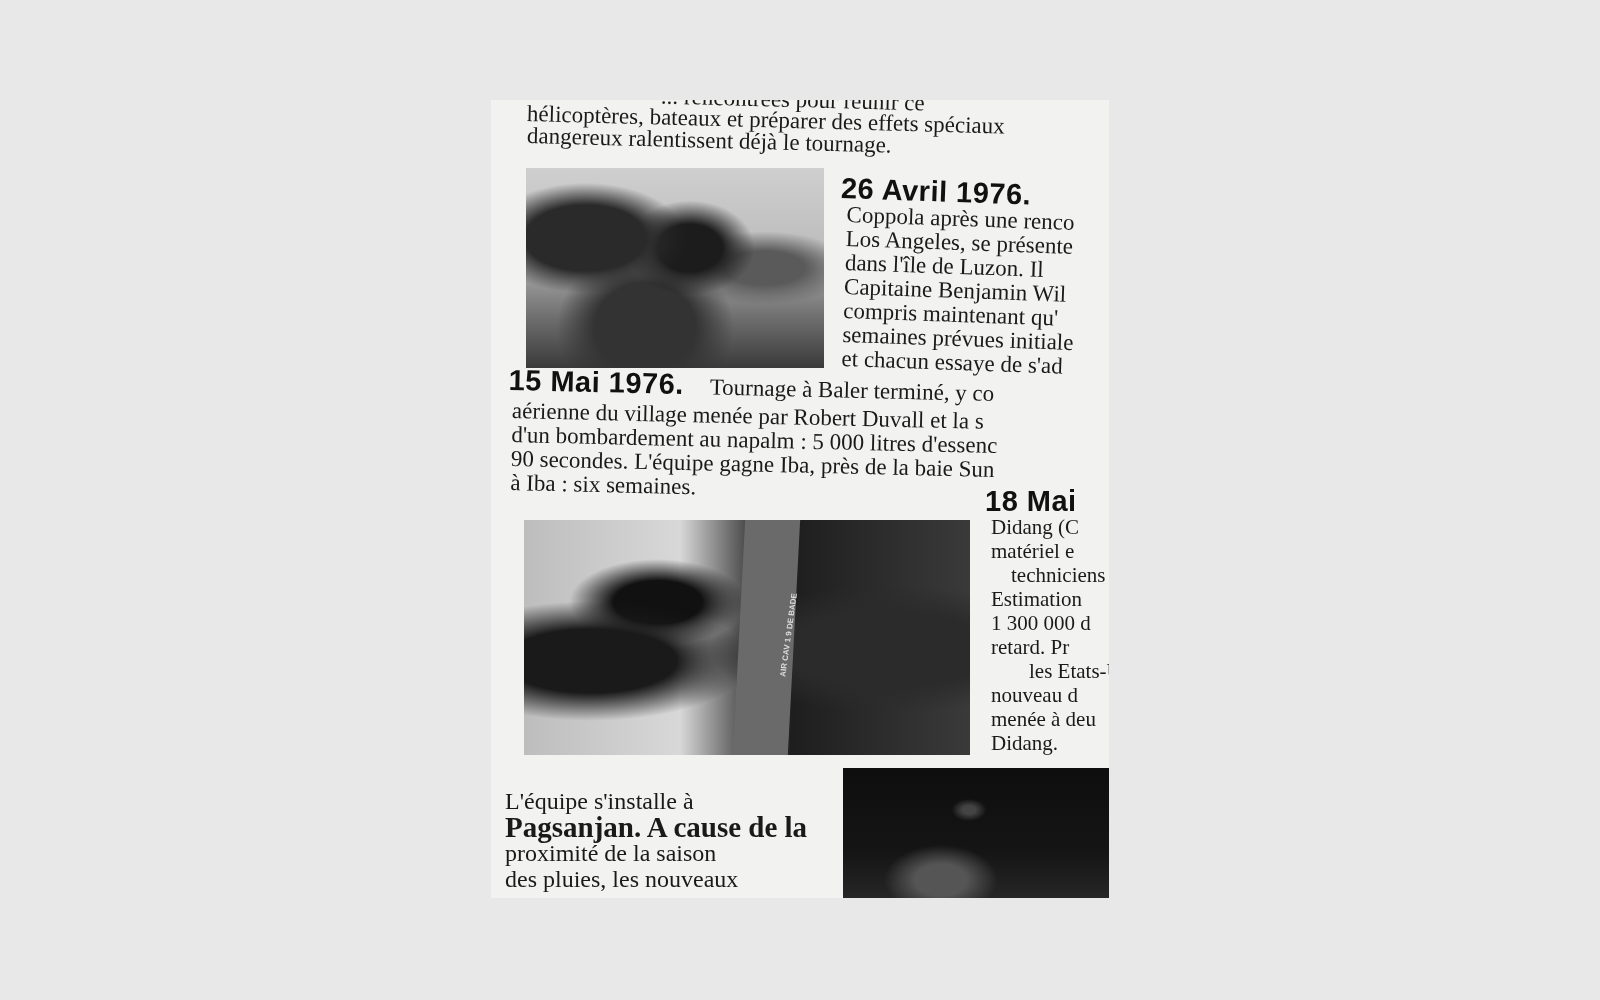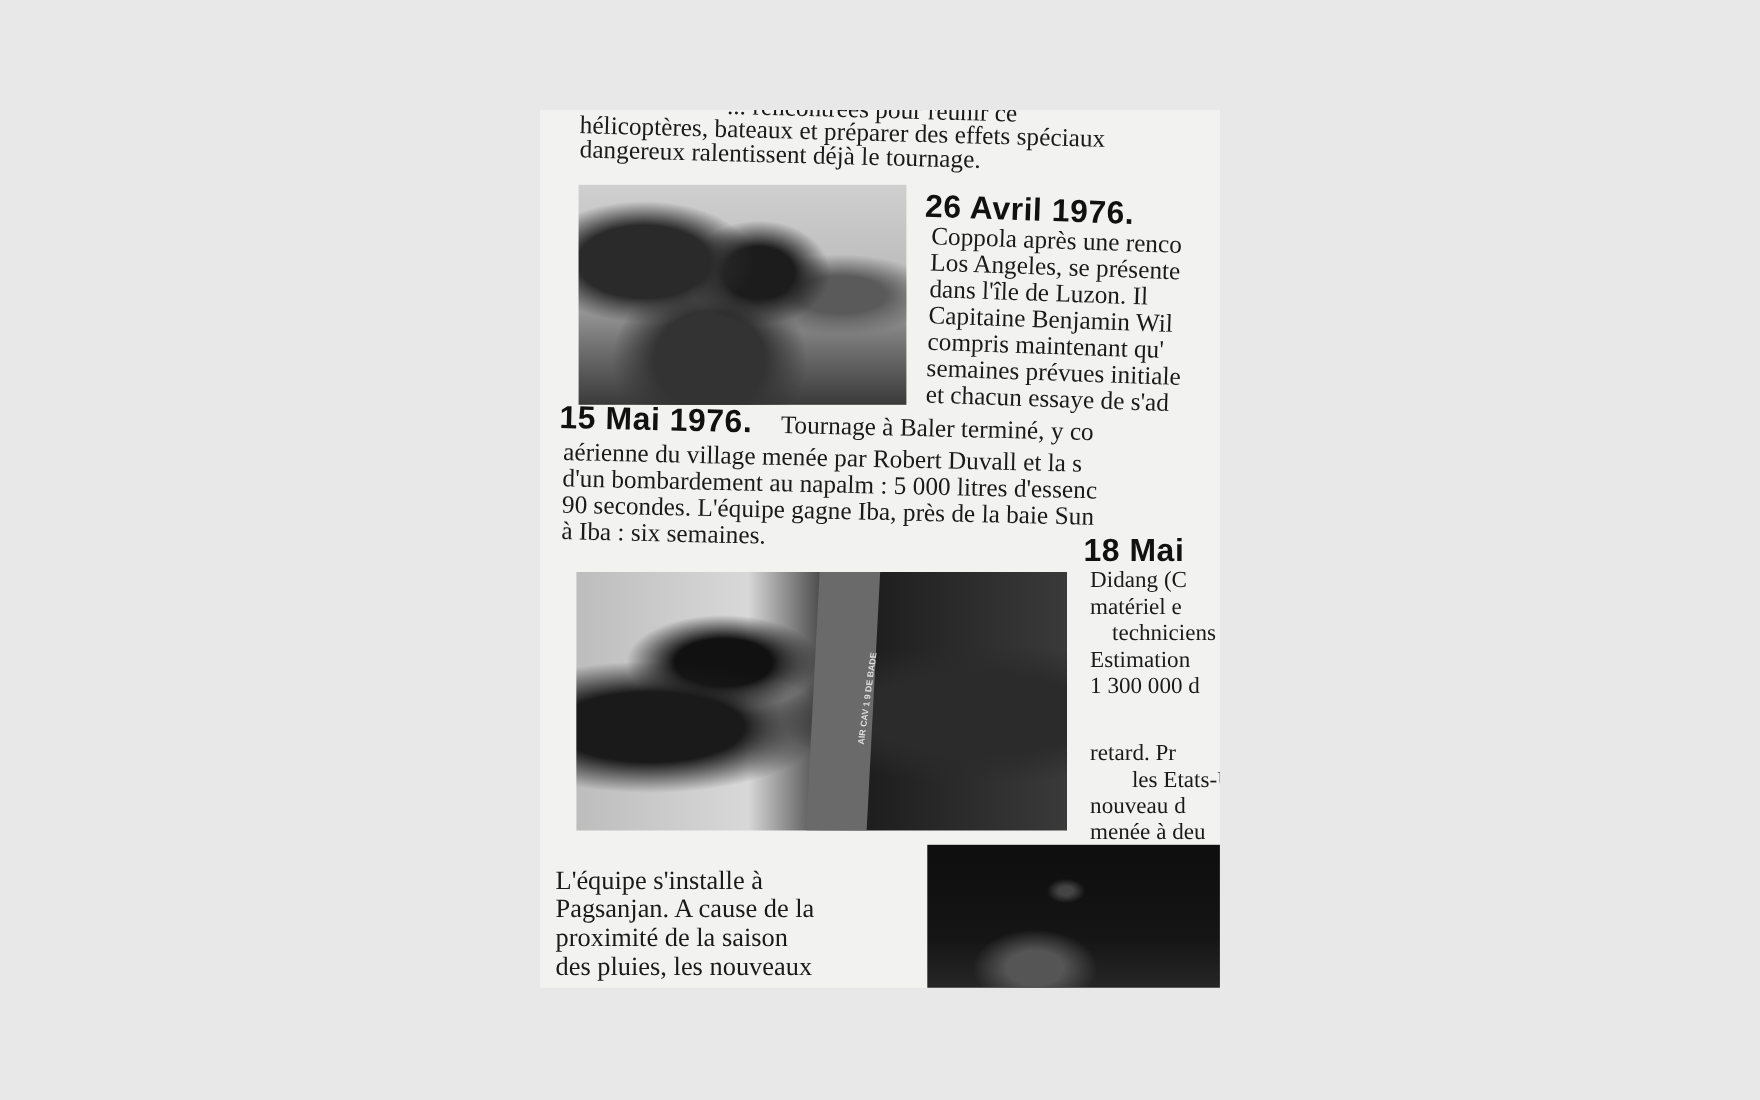--- a/index.html
+++ b/index.html
@@ -74,28 +74,28 @@
       </div>
   </div>
 
   <div class="head" style="left:494px;top:385px;">18 Mai</div>
   <div style="position:absolute;left:500px;top:415px;">
     <div class="txt" style="position:relative;font-size:21px;">Didang (C</div>
     <div class="txt" style="position:relative;font-size:21px;">matériel e</div>
     <div class="txt" style="position:relative;font-size:21px;margin-left:20px;">techniciens</div>
     <div class="txt" style="position:relative;font-size:21px;">Estimation</div>
     <div class="txt" style="position:relative;font-size:21px;">1 300 000 d</div>
-    <div class="txt" style="position:relative;font-size:21px;margin-top:37px;">retard. Pr</div>
+    <div class="txt" style="position:relative;font-size:21px;">retard. Pr</div>
     <div class="txt" style="position:relative;font-size:21px;margin-left:38px;">les Etats-U</div>
     <div class="txt" style="position:relative;font-size:21px;">nouveau d</div>
     <div class="txt" style="position:relative;font-size:21px;">menée à deu</div>
     <div class="txt" style="position:relative;font-size:21px;">Didang.</div>
   </div>
 
   <div style="position:absolute;left:14px;top:688px;">
     <div class="txt" style="position:relative;font-size:24px;line-height:26px;">L'équipe s'installe à</div>
-    <div class="txt" style="position:relative;font-size:24px;line-height:26px;">Pagsanjan. A cause de la</div>
+    <div class="txt" style="position:relative;font-size:29px;line-height:26px;font-weight:bold;">Pagsanjan. A cause de la</div>
     <div class="txt" style="position:relative;font-size:24px;line-height:26px;">proximité de la saison</div>
     <div class="txt" style="position:relative;font-size:24px;line-height:26px;">des pluies, les nouveaux</div>
   </div>
 
   <div class="photo p3"></div>
 </div>
 
 </body></html>

